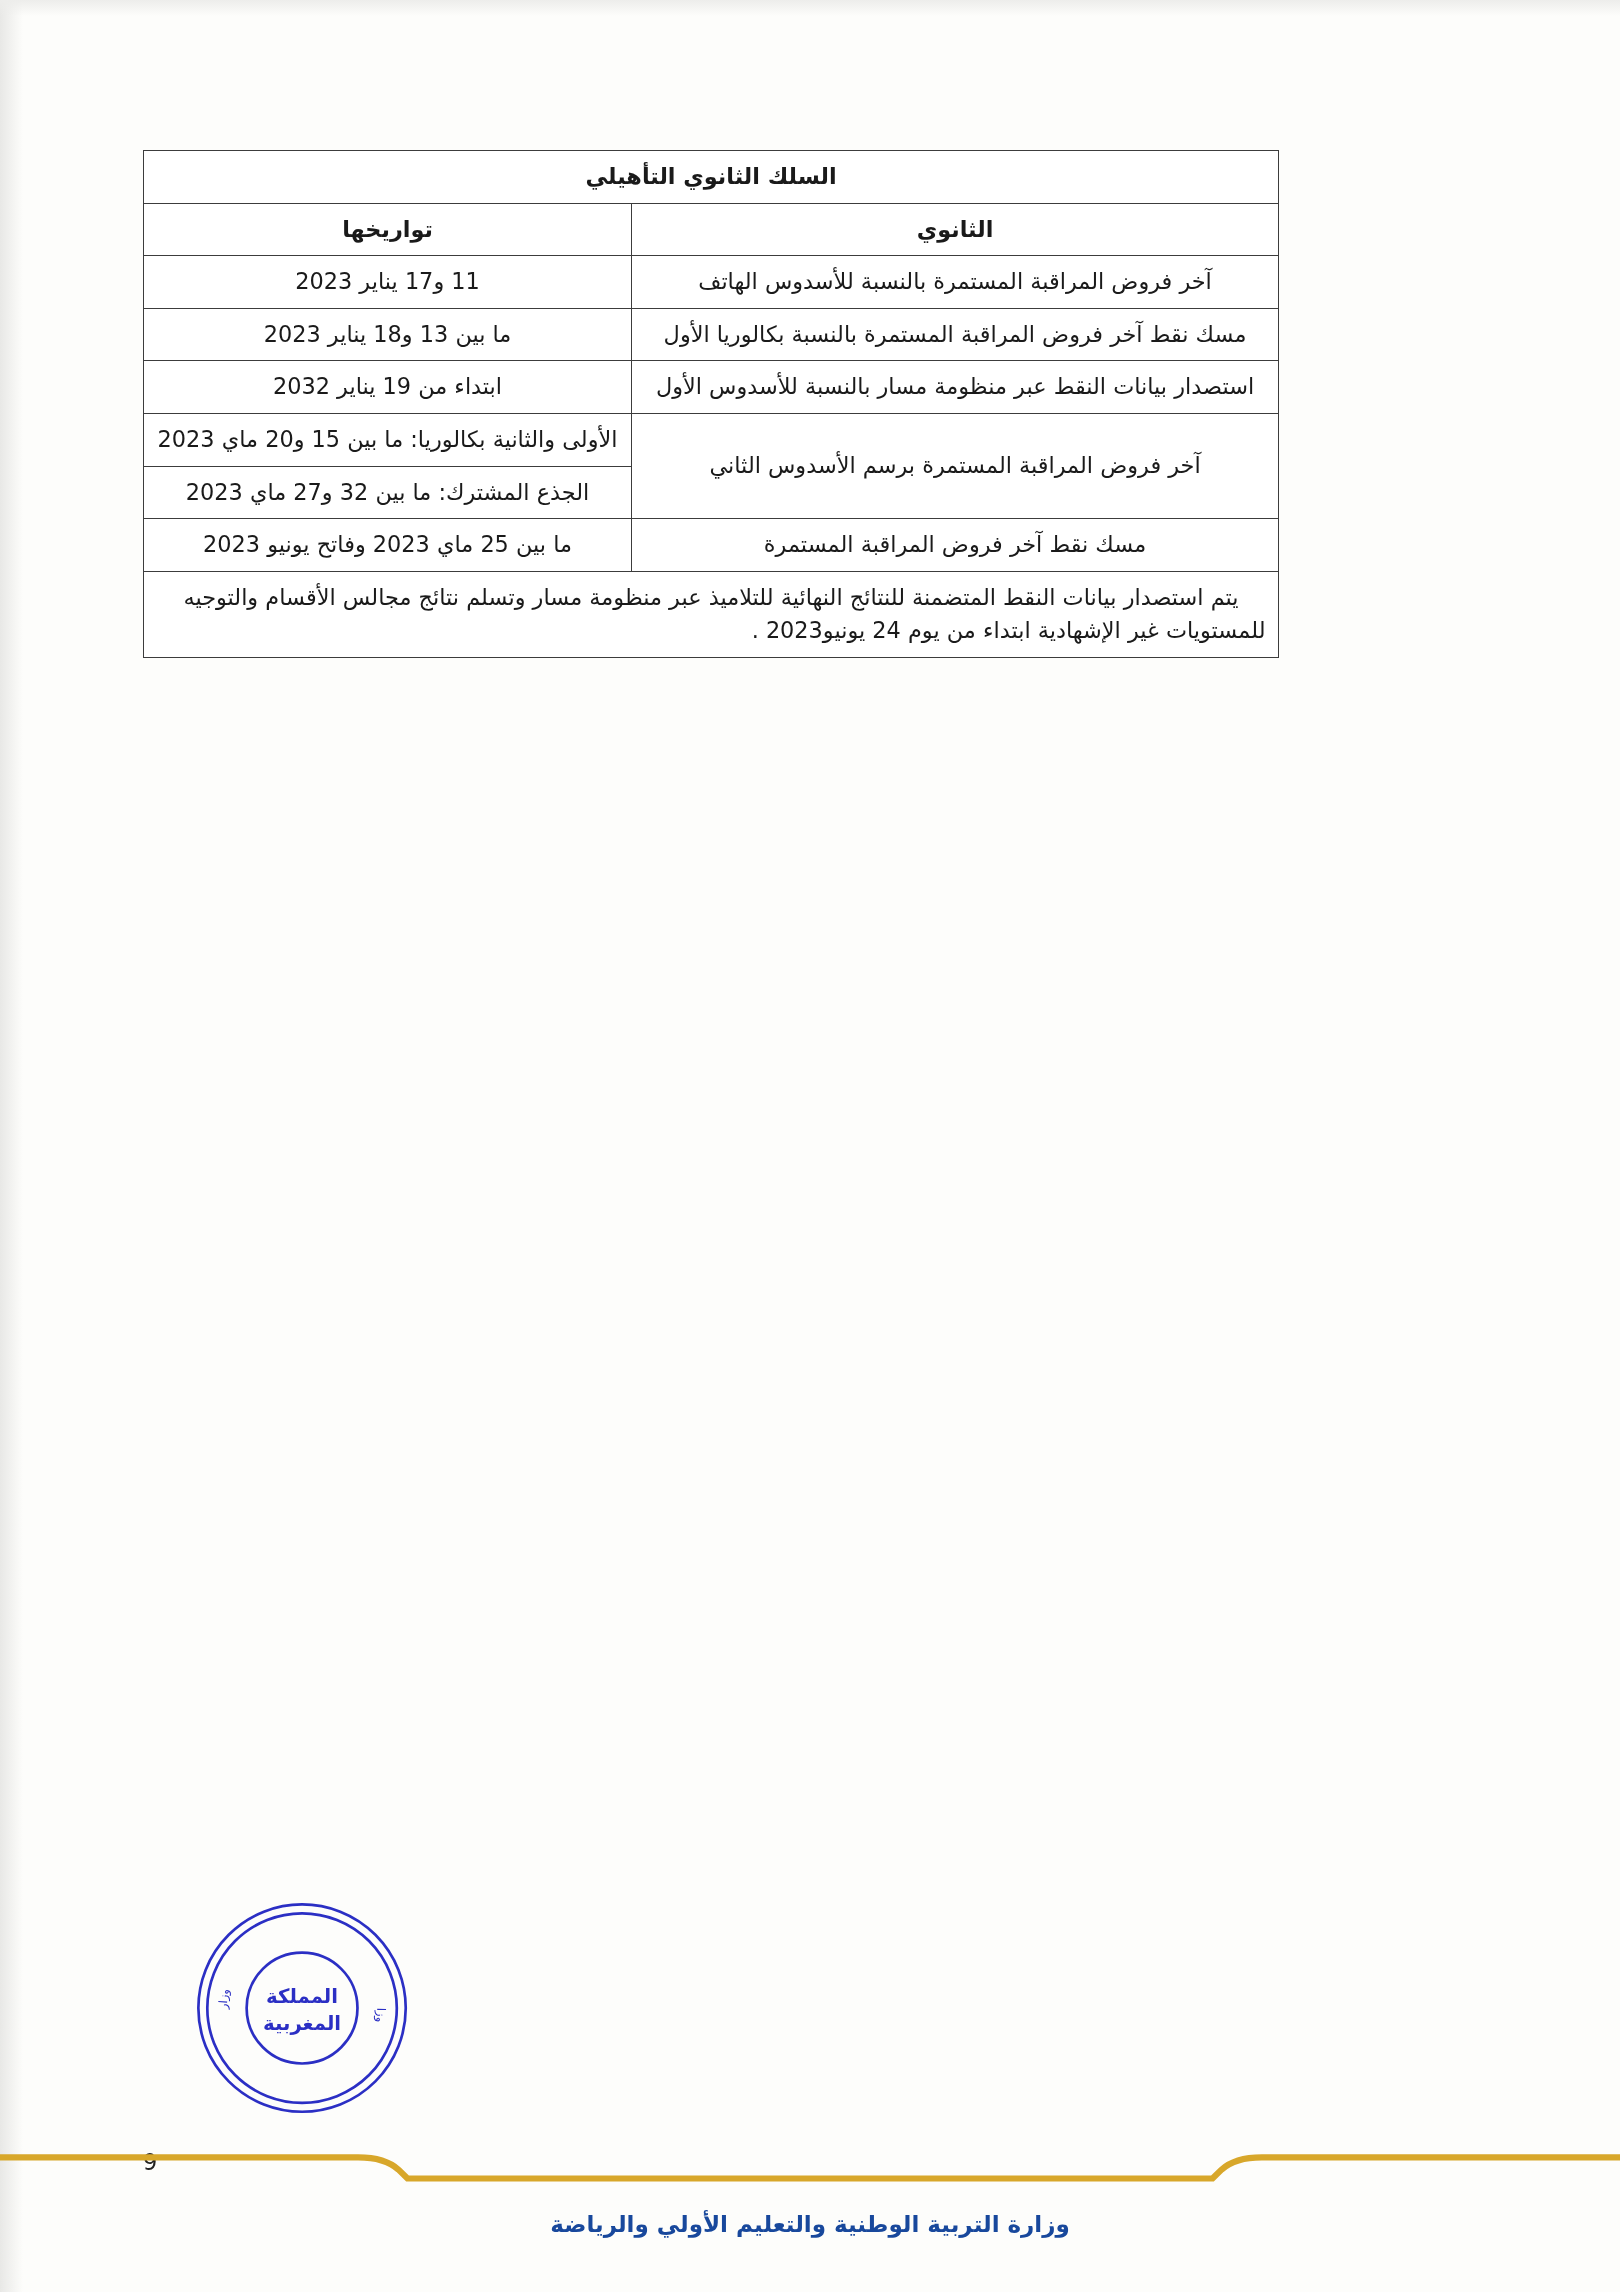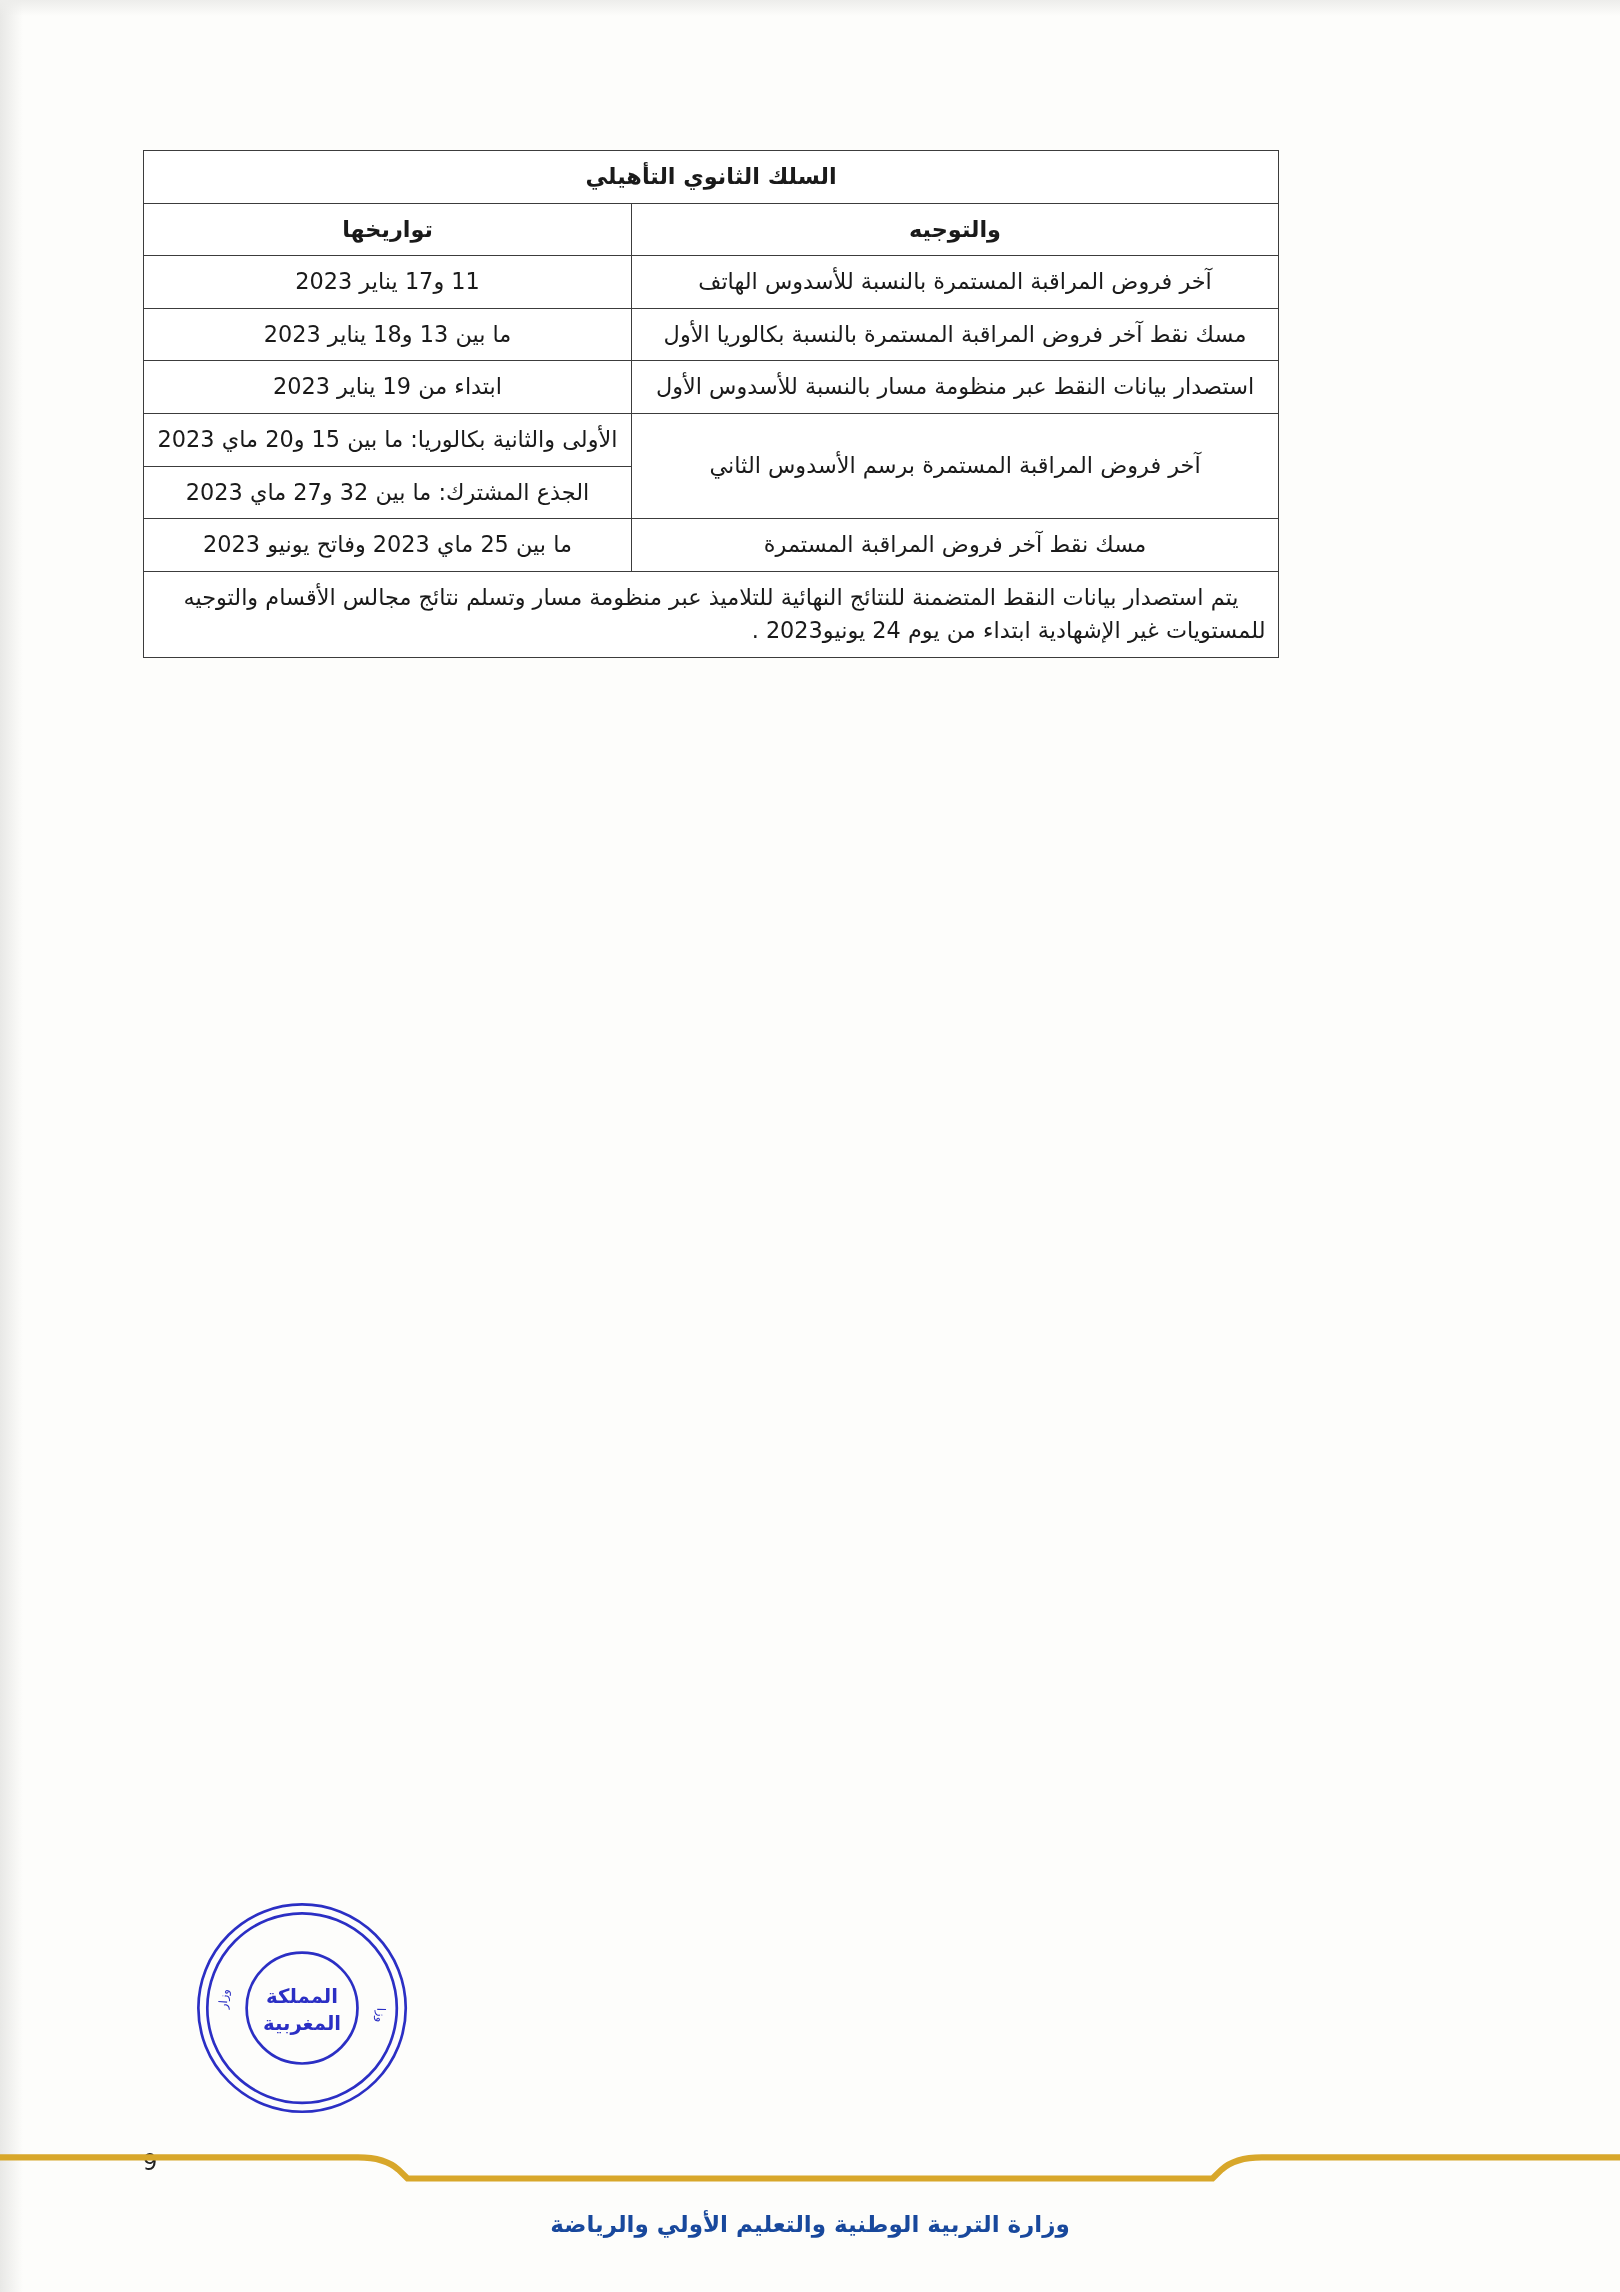--- a/index.html
+++ b/index.html
@@ -132,37 +132,37 @@
   <table class="doc-table">
     <colgroup>
       <col class="col-ops">
       <col class="col-dates">
     </colgroup>
     <tbody>
       <tr>
         <td class="title-cell" colspan="2">السلك الثانوي التأهيلي</td>
       </tr>
       <tr>
-        <td class="head-cell">والتوجيه</td>
+        <td class="head-cell">الثانوي</td>
         <td class="head-cell">تواريخها</td>
       </tr>
 
       <tr>
         <td>آخر فروض المراقبة المستمرة بالنسبة للأسدوس الهاتف</td>
         <td>11 و17 يناير 2023</td>
       </tr>
 
       <tr>
         <td>مسك نقط آخر فروض المراقبة المستمرة بالنسبة بكالوريا الأول</td>
         <td>ما بين 13 و18 يناير 2023</td>
       </tr>
 
       <tr>
         <td>استصدار بيانات النقط عبر منظومة مسار بالنسبة للأسدوس الأول</td>
-        <td>ابتداء من 19 يناير 2023</td>
+        <td>ابتداء من 19 يناير 2032</td>
       </tr>
 
       <tr>
         <td rowspan="2">آخر فروض المراقبة المستمرة برسم الأسدوس الثاني</td>
         <td>الأولى والثانية بكالوريا: ما بين 15 و20 ماي 2023</td>
       </tr>
       <tr>
         <td>الجذع المشترك: ما بين 32 و27 ماي 2023</td>
       </tr>
 

